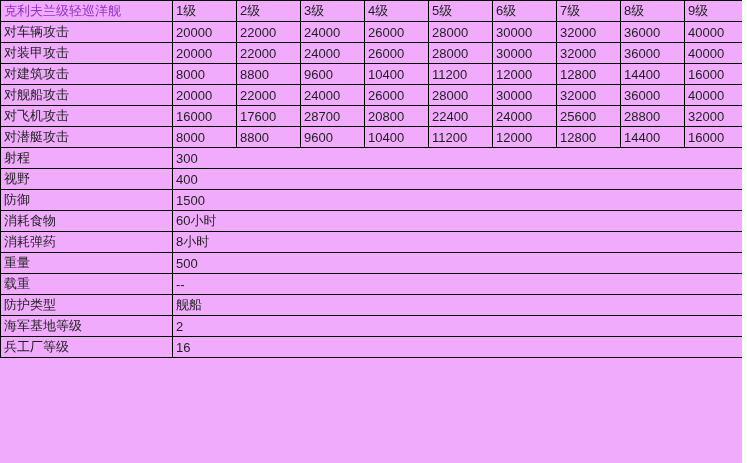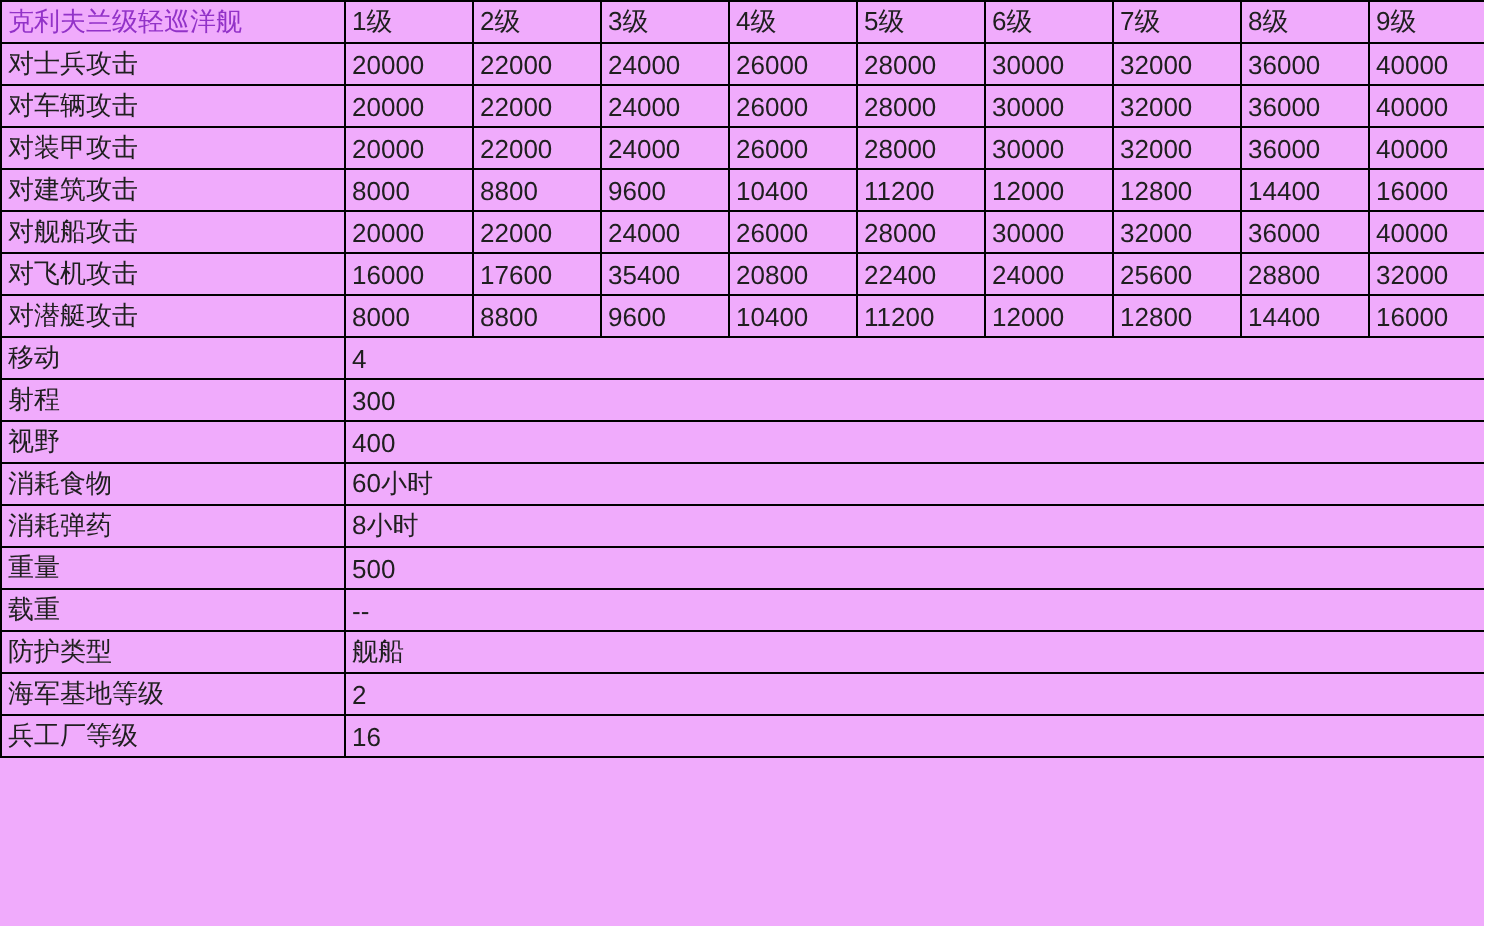--- a/index.html
+++ b/index.html
@@ -66,32 +66,20 @@
           <th>5级</th>
           <th>6级</th>
           <th>7级</th>
           <th>8级</th>
           <th>9级</th>
         </tr>
     </thead>
     <tbody>
 
         <tr>
-          <td>对士兵攻击</td>
-          <td>20000</td>
-          <td>22000</td>
-          <td>24000</td>
-          <td>26000</td>
-          <td>28000</td>
-          <td>30000</td>
-          <td>32000</td>
-          <td>36000</td>
-          <td>40000</td>
-        </tr>
-        <tr>
           <td>对车辆攻击</td>
           <td>20000</td>
           <td>22000</td>
           <td>24000</td>
           <td>26000</td>
           <td>28000</td>
           <td>30000</td>
           <td>32000</td>
           <td>36000</td>
           <td>40000</td>
@@ -129,51 +117,51 @@
           <td>28000</td>
           <td>30000</td>
           <td>32000</td>
           <td>36000</td>
           <td>40000</td>
         </tr>
         <tr>
           <td>对飞机攻击</td>
           <td>16000</td>
           <td>17600</td>
-          <td>35400</td>
+          <td>28700</td>
           <td>20800</td>
           <td>22400</td>
           <td>24000</td>
           <td>25600</td>
           <td>28800</td>
           <td>32000</td>
         </tr>
         <tr>
           <td>对潜艇攻击</td>
           <td>8000</td>
           <td>8800</td>
           <td>9600</td>
           <td>10400</td>
           <td>11200</td>
           <td>12000</td>
           <td>12800</td>
           <td>14400</td>
           <td>16000</td>
         </tr>
         <tr>
-          <td>移动</td>
-          <td colspan="9">4</td>
-        </tr>
-        <tr>
           <td>射程</td>
           <td colspan="9">300</td>
         </tr>
         <tr>
           <td>视野</td>
           <td colspan="9">400</td>
+        </tr>
+        <tr>
+          <td>防御</td>
+          <td colspan="9">1500</td>
         </tr>
         <tr>
           <td>消耗食物</td>
           <td colspan="9">60小时</td>
         </tr>
         <tr>
           <td>消耗弹药</td>
           <td colspan="9">8小时</td>
         </tr>
         <tr>

